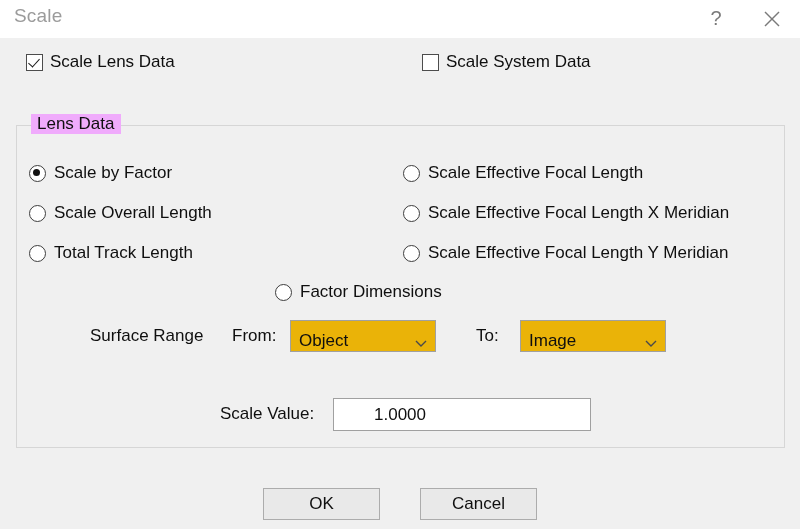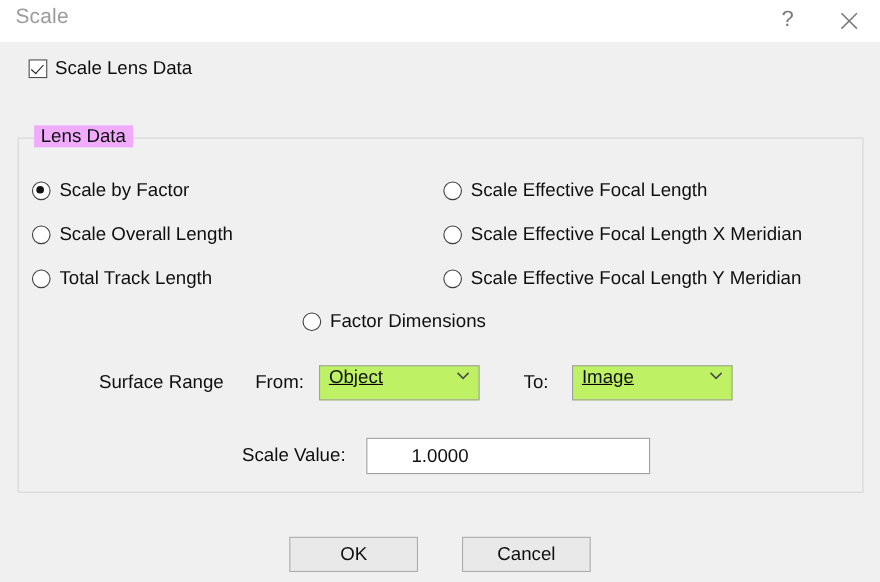--- a/index.html
+++ b/index.html
@@ -161,45 +161,44 @@
   .r-c1 { left: 29px; }
   .r-c2 { left: 403px; }
   .r-row1 { top: 163px; }
   .r-row2 { top: 203px; }
   .r-row3 { top: 243px; }
   .r-center { left: 275px; top: 282px; }
 
   
   .srow {
     position: absolute;
-    top: 338px;
+    top: 326px;
     left: 0;
     width: 676px;
     height: 34px;
   }
   .lbl {
     position: absolute;
     font-size: 17px;
     color: #0f0f0f;
     white-space: nowrap;
   }
   .lbl-surface-range { left: 90px; top: 0px; }
   .lbl-from { left: 232px; top: 0px; }
   .lbl-to { left: 476px; top: 0px; }
 
   .combo {
     position: absolute;
     height: 32px;
     border: 1.5px solid #a0a0a0;
-    background: #bef264;
+    background: #eab308;
     box-sizing: border-box;
     top: -6px;
     display: flex;
-    align-items: flex-start;
-    text-decoration: underline;
+    align-items: flex-end;
   }
   .combo-from { left: 290px; width: 146px; }
   .combo-to { left: 520px; width: 146px; }
   .combo-value {
     font-size: 17px;
     color: #0f0f0f;
     padding-left: 8px;
     flex: 1;
     white-space: nowrap;
     overflow: hidden;
@@ -276,20 +275,24 @@
           <line x1="18" y1="4" x2="4" y2="18" stroke="#7a7a7a" stroke-width="1.4"></line>
         </svg>
       </div>
     </div>
   </div>
 
   <div class="check-row">
     <label class="checkbox-item cb-lens">
       <span class="cbox checked"></span>
       <span class="cb-label">Scale Lens Data</span>
+    </label>
+    <label class="checkbox-item cb-system">
+      <span class="cbox"></span>
+      <span class="cb-label">Scale System Data</span>
     </label>
   </div>
 
   <div class="groupbox">
     <span class="group-legend">Lens Data</span>
   </div>
 
   <label class="radio-item r-c1 r-row1">
     <span class="radio sel"></span>
     <span class="radio-label">Scale by Factor</span>

